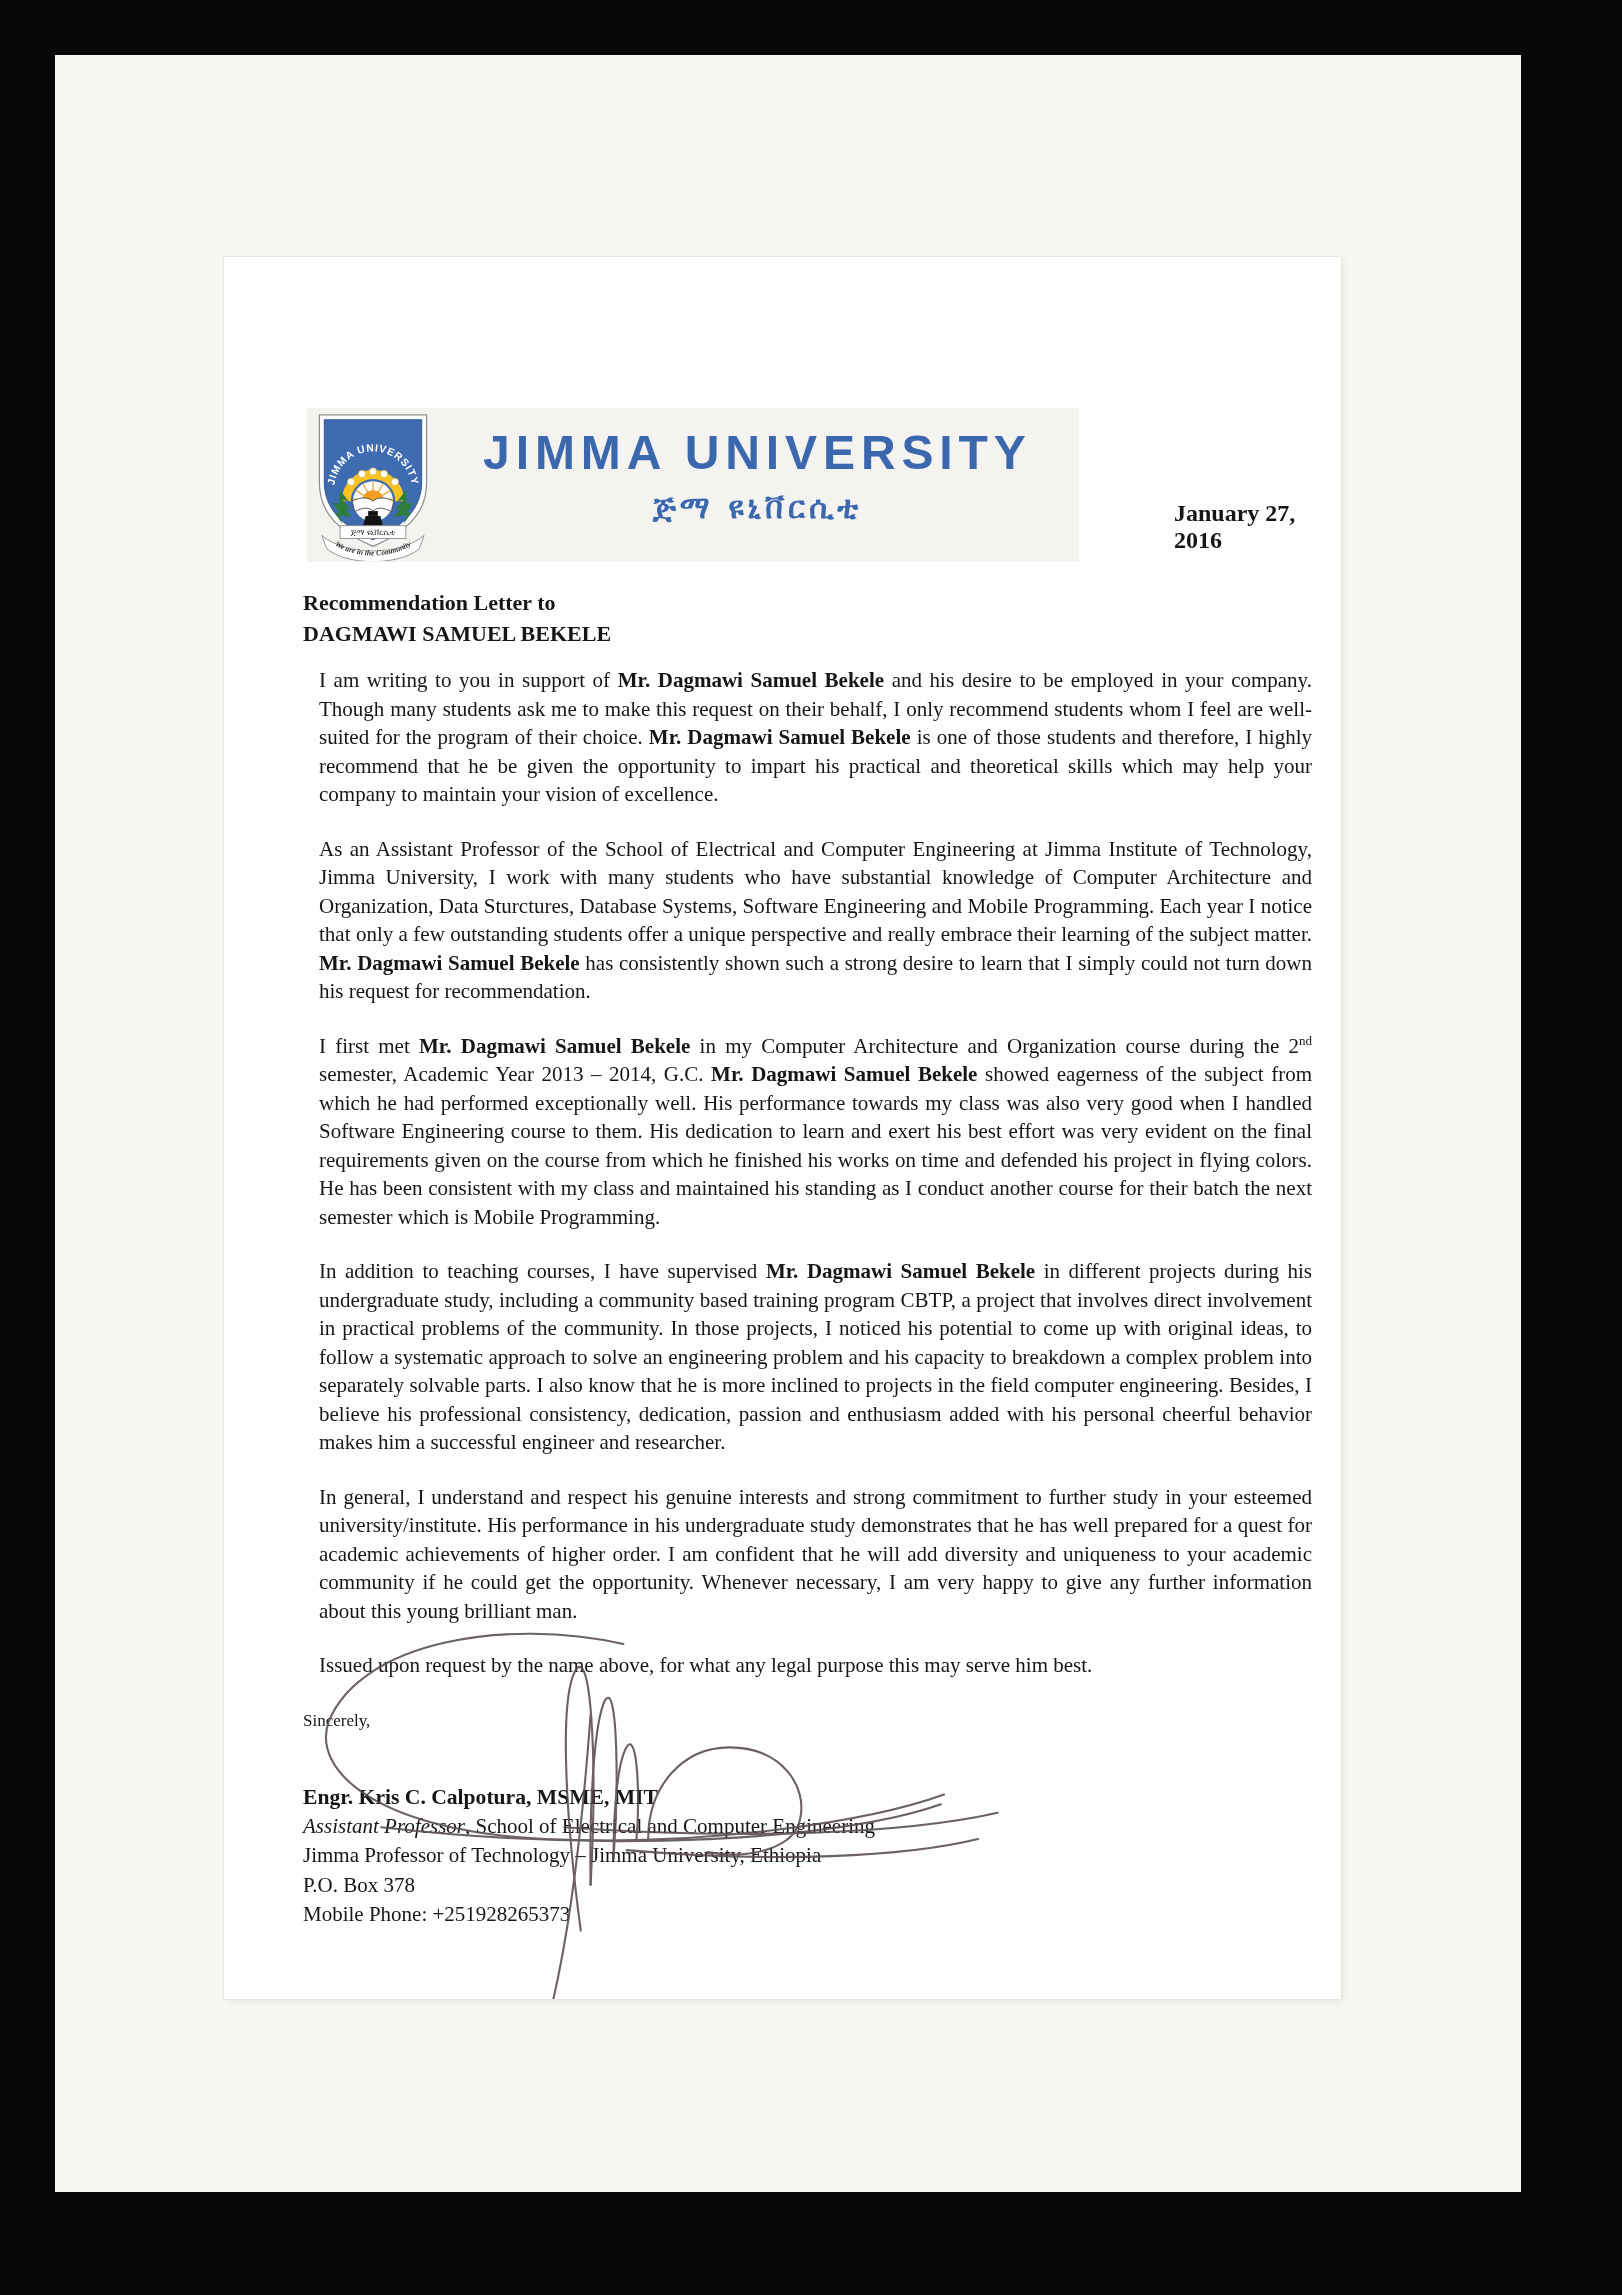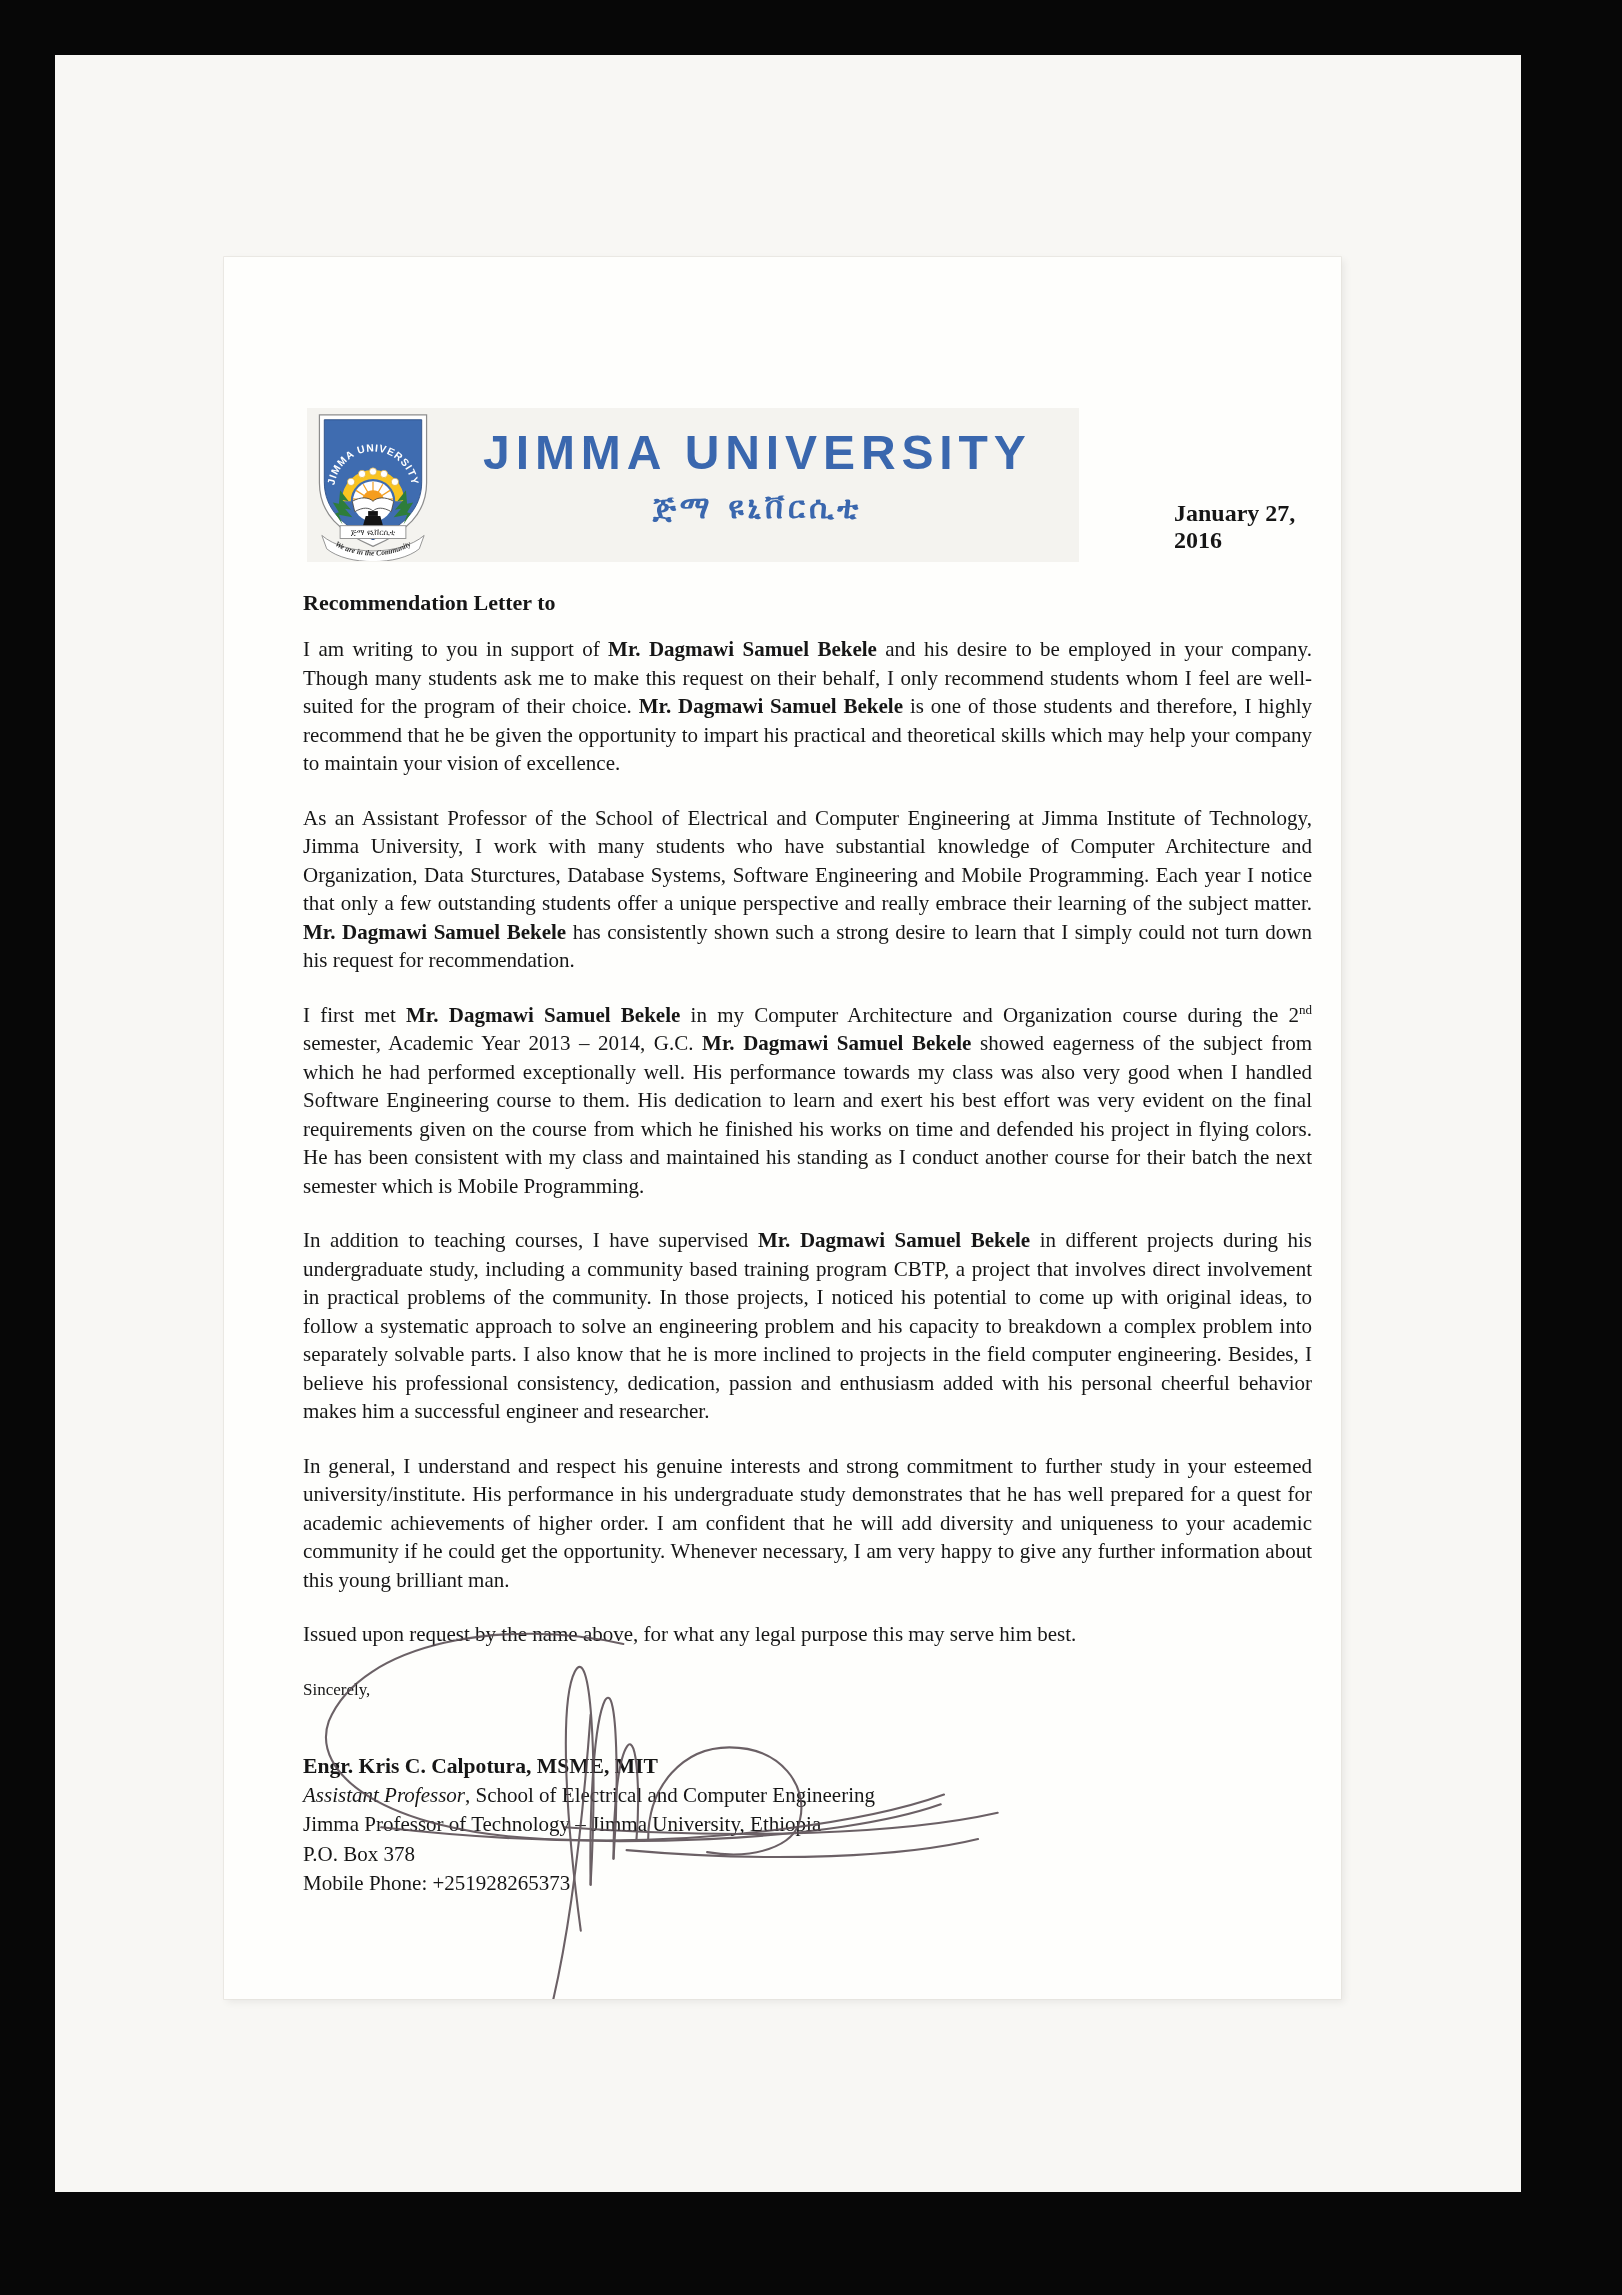--- a/index.html
+++ b/index.html
@@ -35,21 +35,21 @@
     font-family:"DejaVu Sans","Liberation Sans",sans-serif;letter-spacing:3.9px;
   }
   .date{
     position:absolute;left:950px;top:243px;
     font-weight:bold;font-size:24px;
   }
   
   .content{position:absolute;left:79px;top:330px;width:1009px;}
   .title{ text-align:left;font-weight:bold;font-size:22px;line-height:31px; }
   p.body{
-    margin:26px 0 0 0;font-size:21px;line-height:28.5px;
+    margin:26px 0 0 16px;font-size:21px;line-height:28.5px;
     text-align:justify;
   }
   p.body:first-of-type{margin-top:17px;}
   p.body .b{font-weight:bold;}
   p.body sup{font-size:0.62em;line-height:0;vertical-align:super;}
   .closing{margin:27.5px 0 0 0;font-size:17px;line-height:28.5px;}
   .signer{margin-top:47px;font-size:21px;line-height:29.4px;}
   .signer .name{font-weight:bold;font-size:21.6px;}
   .signer .it{font-style:italic;}
   
@@ -124,20 +124,21 @@
       <div class="brand">
         <div class="brand-en">JIMMA UNIVERSITY</div>
         <div class="brand-am">ጅማ ዩኒቨርሲቲ</div>
       </div>
     </div>
 
     <div class="date">January 27, 2016</div>
 
     <div class="content">
       <div class="title">Recommendation Letter to</div>
+      <div class="title">DAGMAWI SAMUEL BEKELE</div>
 
       <div>
           <p class="body"><span>I am writing to you in support of </span><span class="b">Mr. Dagmawi Samuel Bekele</span><span> and his desire to be employed in your company. Though many students ask me to make this request on their behalf, I only recommend students whom I feel are well-suited for the program of their choice. </span><span class="b">Mr. Dagmawi Samuel Bekele</span><span> is one of those students and therefore, I highly recommend that he be given the opportunity to impart his practical and theoretical skills which may help your company to maintain your vision of excellence.</span></p>
           <p class="body"><span>As an Assistant Professor of the School of Electrical and Computer Engineering at Jimma Institute of Technology, Jimma University, I work with many students who have substantial knowledge of Computer Architecture and Organization, Data Sturctures, Database Systems, Software Engineering and Mobile Programming. Each year I notice that only a few outstanding students offer a unique perspective and really embrace their learning of the subject matter. </span><span class="b">Mr. Dagmawi Samuel Bekele</span><span> has consistently shown such a strong desire to learn that I simply could not turn down his request for recommendation.</span></p>
           <p class="body"><span>I first met </span><span class="b">Mr. Dagmawi Samuel Bekele</span><span> in my Computer Architecture and Organization course during the 2</span><sup>nd</sup><span> semester, Academic Year 2013 – 2014, G.C. </span><span class="b">Mr. Dagmawi Samuel Bekele</span><span> showed eagerness of the subject from which he had performed exceptionally well. His performance towards my class was also very good when I handled Software Engineering course to them. His dedication to learn and exert his best effort was very evident on the final requirements given on the course from which he finished his works on time and defended his project in flying colors. He has been consistent with my class and maintained his standing as I conduct another course for their batch the next semester which is Mobile Programming.</span></p>
           <p class="body"><span>In addition to teaching courses, I have supervised </span><span class="b">Mr. Dagmawi Samuel Bekele</span><span> in different projects during his undergraduate study, including a community based training program CBTP, a project that involves direct involvement in practical problems of the community. In those projects, I noticed his potential to come up with original ideas, to follow a systematic approach to solve an engineering problem and his capacity to breakdown a complex problem into separately solvable parts. I also know that he is more inclined to projects in the field computer engineering. Besides, I believe his professional consistency, dedication, passion and enthusiasm added with his personal cheerful behavior makes him a successful engineer and researcher.</span></p>
           <p class="body"><span>In general, I understand and respect his genuine interests and strong commitment to further study in your esteemed university/institute. His performance in his undergraduate study demonstrates that he has well prepared for a quest for academic achievements of higher order. I am confident that he will add diversity and uniqueness to your academic community if he could get the opportunity. Whenever necessary, I am very happy to give any further information about this young brilliant man.</span></p>
           <p class="body"><span>Issued upon request by the name above, for what any legal purpose this may serve him best.</span></p>
         </div>
 

